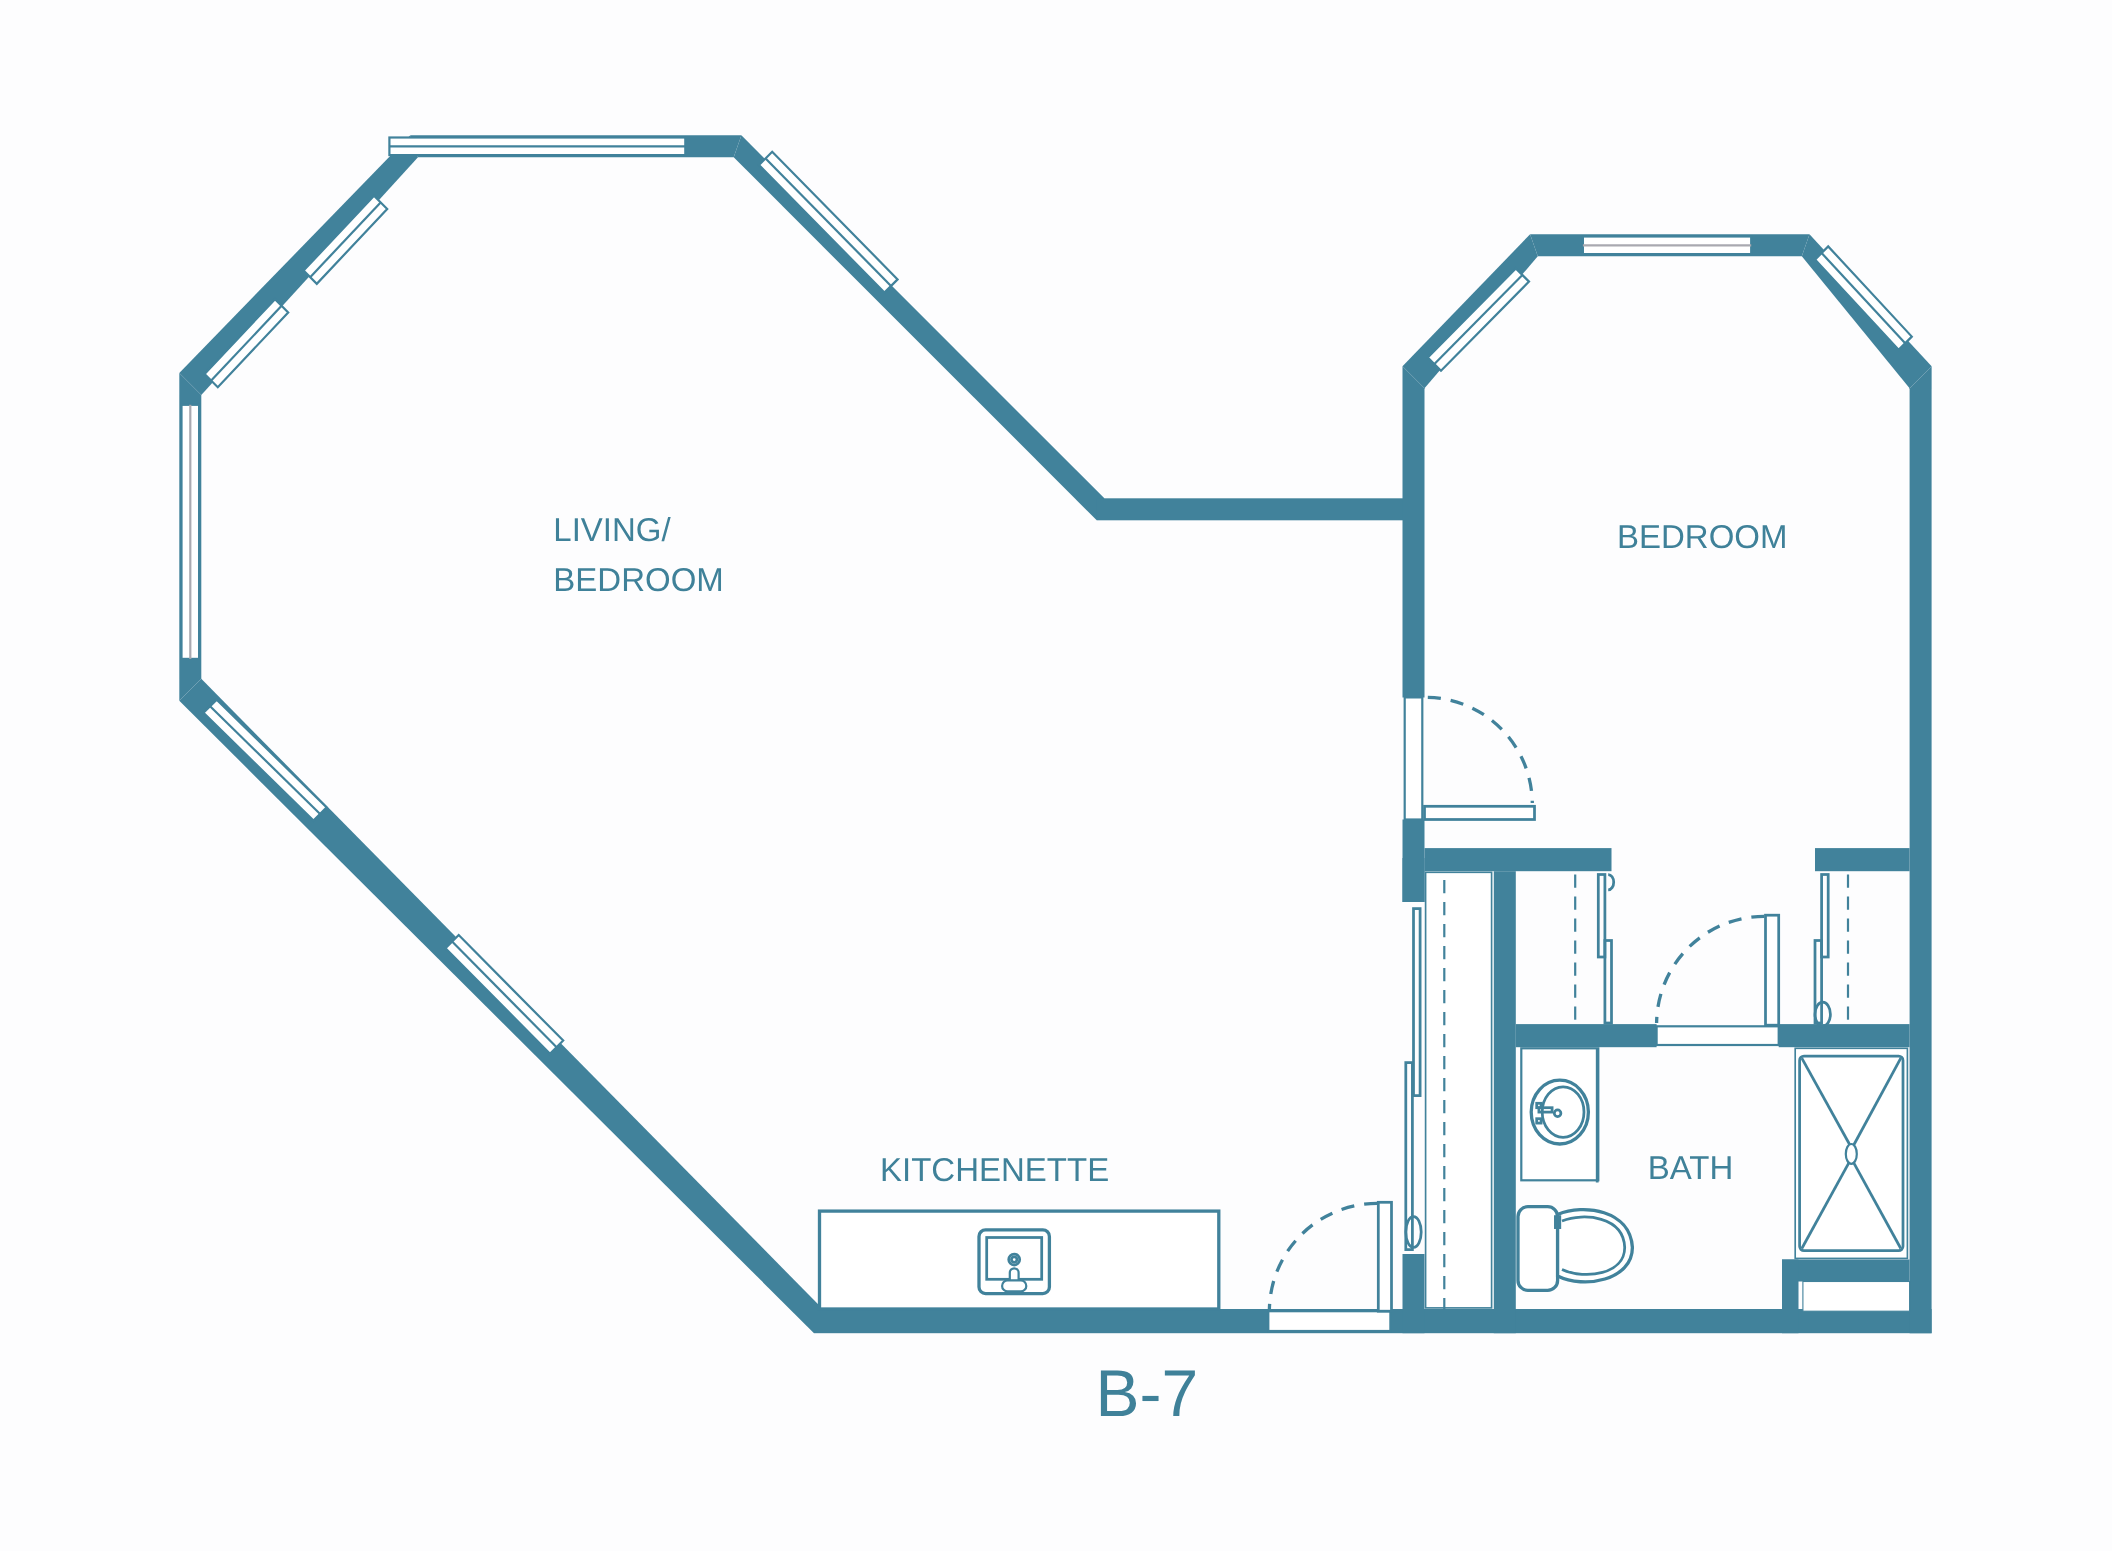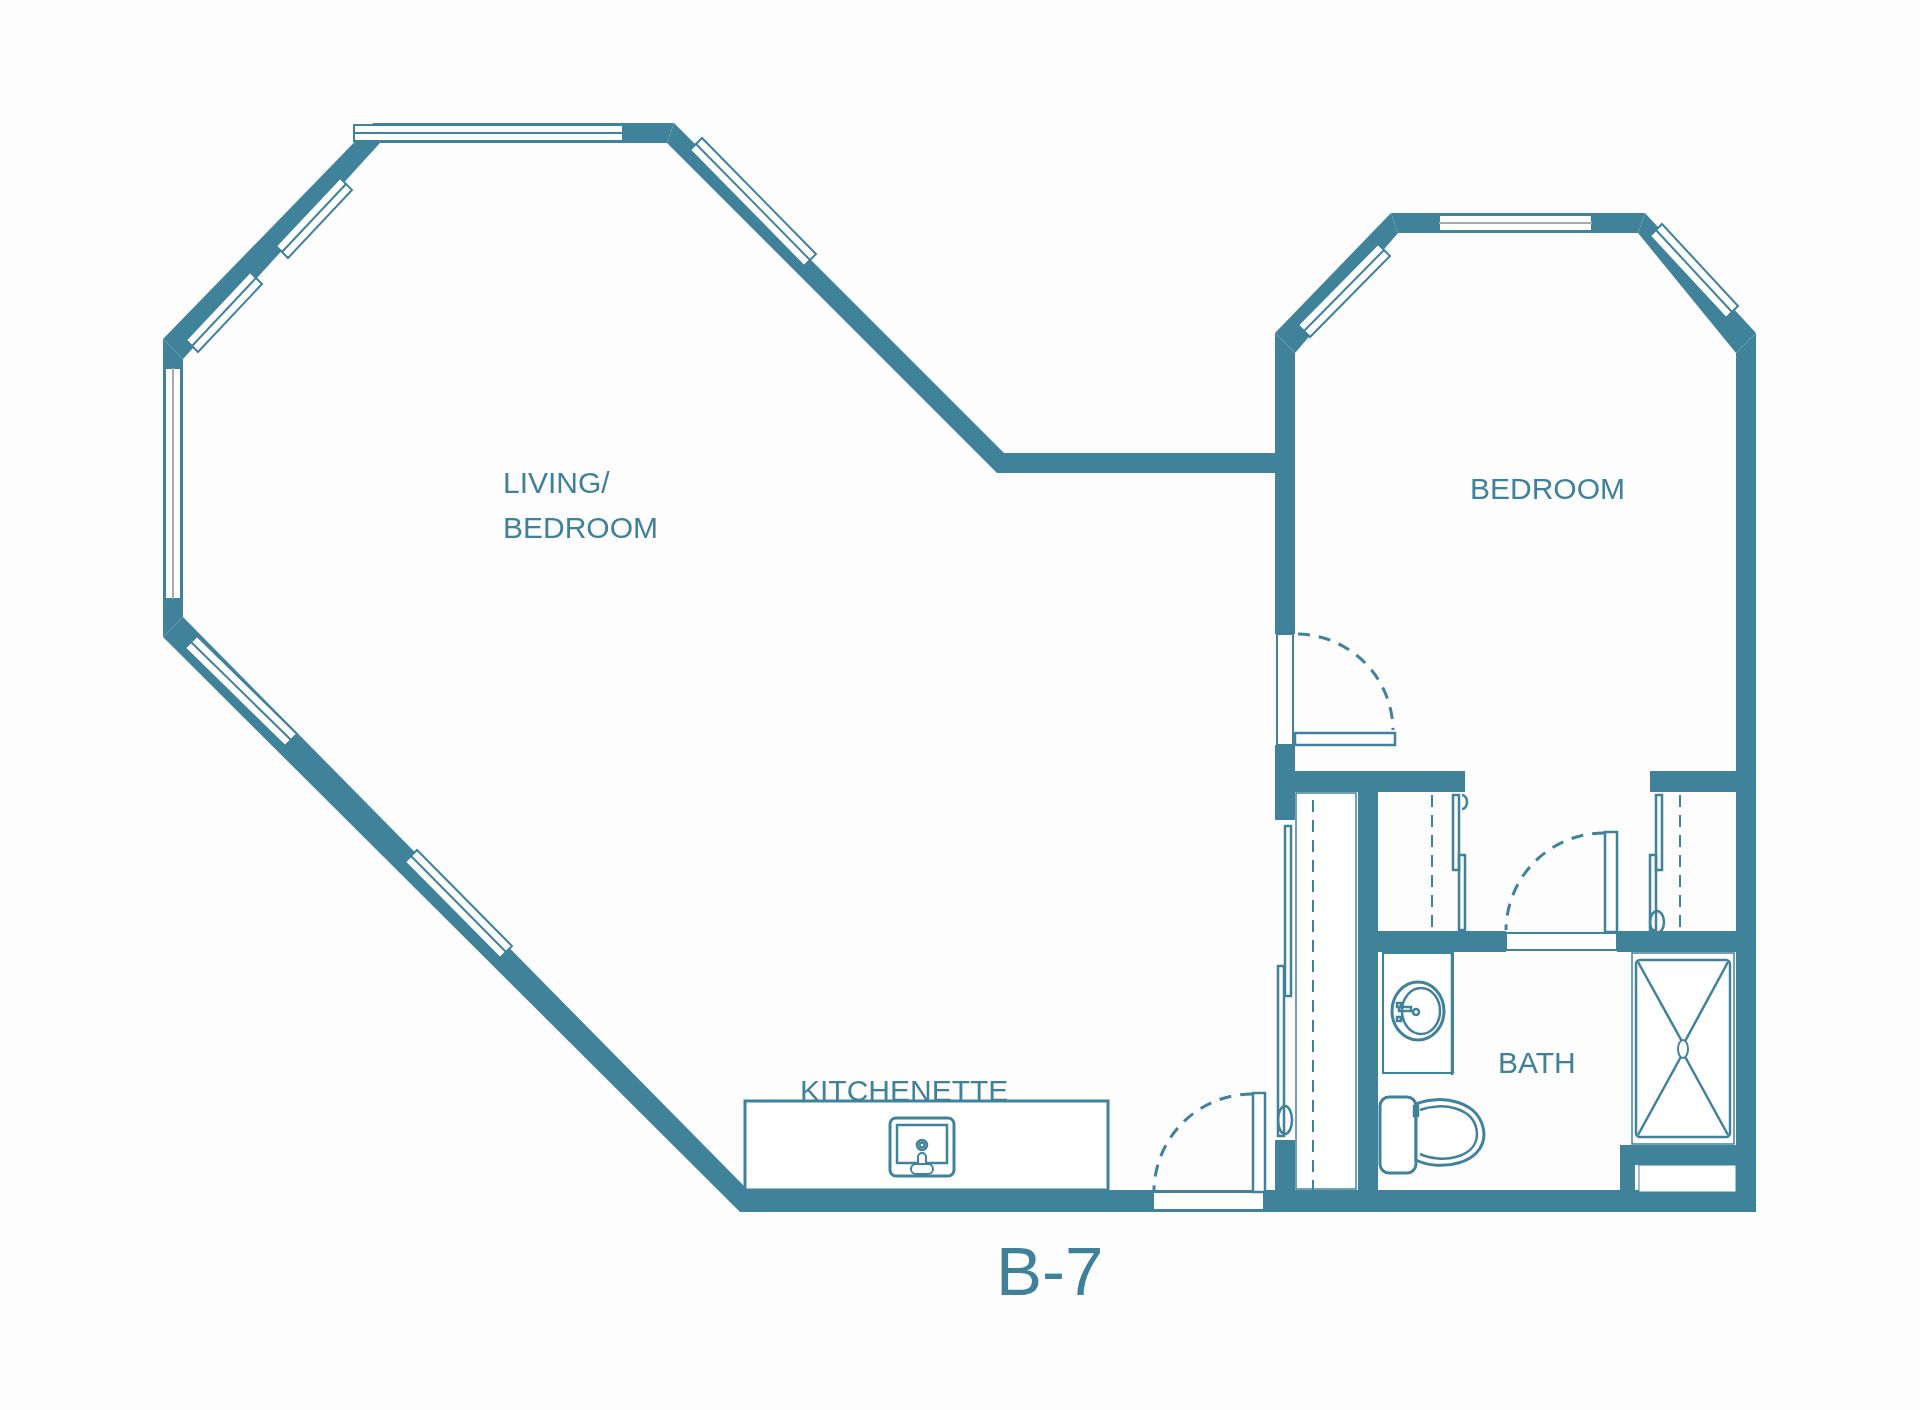--- a/index.html
+++ b/index.html
@@ -12,21 +12,21 @@
   .fixture { fill: #ffffff; stroke: #41829b; stroke-width: 3; }
   .thin { fill: none; stroke: #41829b; stroke-width: 2.5; }
   .dash { fill: none; stroke: #41829b; stroke-width: 3; stroke-dasharray: 12 9; }
   .dash-thin { fill: none; stroke: #41829b; stroke-width: 2; stroke-dasharray: 12 8; }
   .label {
     position: absolute; color: #3f8199; margin: 0;
     font-family: "Liberation Sans", sans-serif; font-weight: normal;
     line-height: 1; white-space: nowrap;
   }
   .room-label { font-size: 30px; }
-  .unit-title { font-size: 69px; }
+  .unit-title { font-size: 60px; }
 </style>
 </head>
 <body>
 
 <svg id="plan" viewBox="0 0 1920 1410" xmlns="http://www.w3.org/2000/svg">
 
   <g>
 
     <polygon class="wall" points="163,339 183,359 183,617 163,637"></polygon>
 
@@ -192,17 +192,17 @@
   </g>
 </svg>
 
 <div class="label room-label" style="left:503px; top:460px; line-height:45px;">
   <div>LIVING/</div>
   <div>BEDROOM</div>
 </div>
 
 <div class="label room-label" style="left:1441px; top:474px;margin-left:29px;">BEDROOM</div>
 
-<div class="label room-label" style="left:800px; top:1076px;">KITCHENETTE</div>
+<div class="label room-label" style="left:800px; top:1050px;">KITCHENETTE</div>
 
 <div class="label room-label" style="left:1498px; top:1048px;">BATH</div>
 
 <div class="label unit-title" style="left:996px; top:1237px;">B-7</div>
 
 </body></html>

